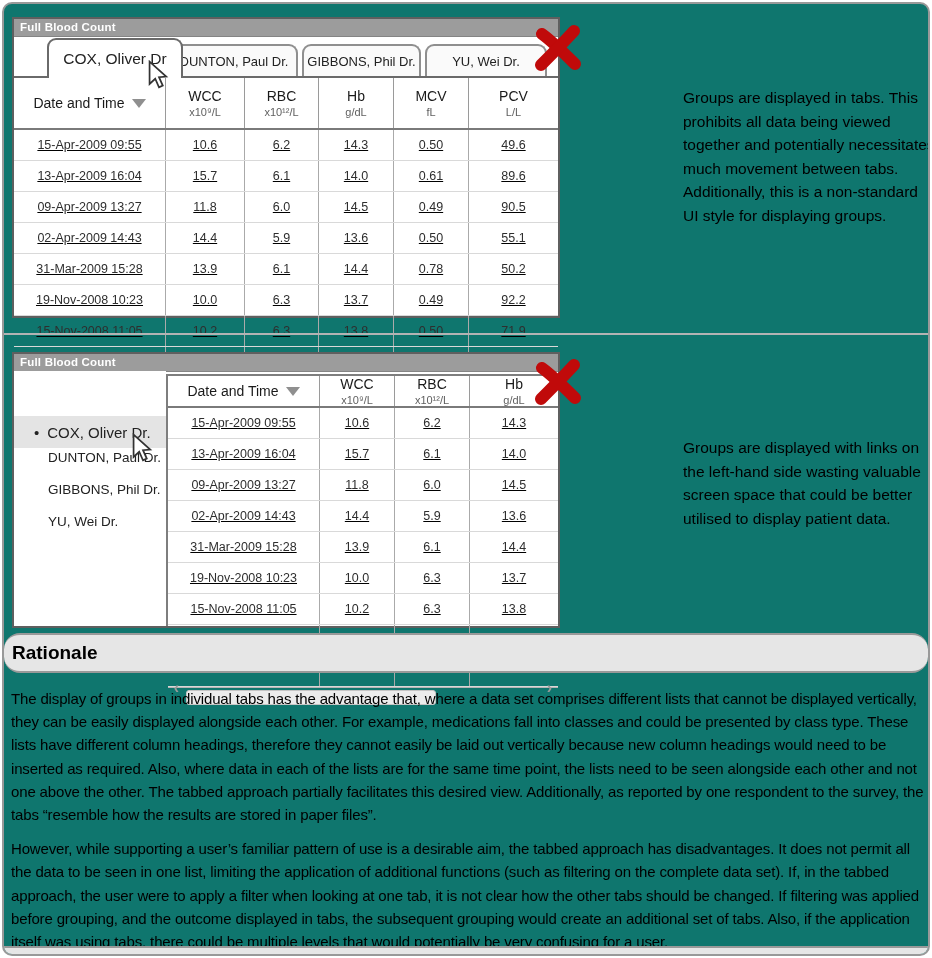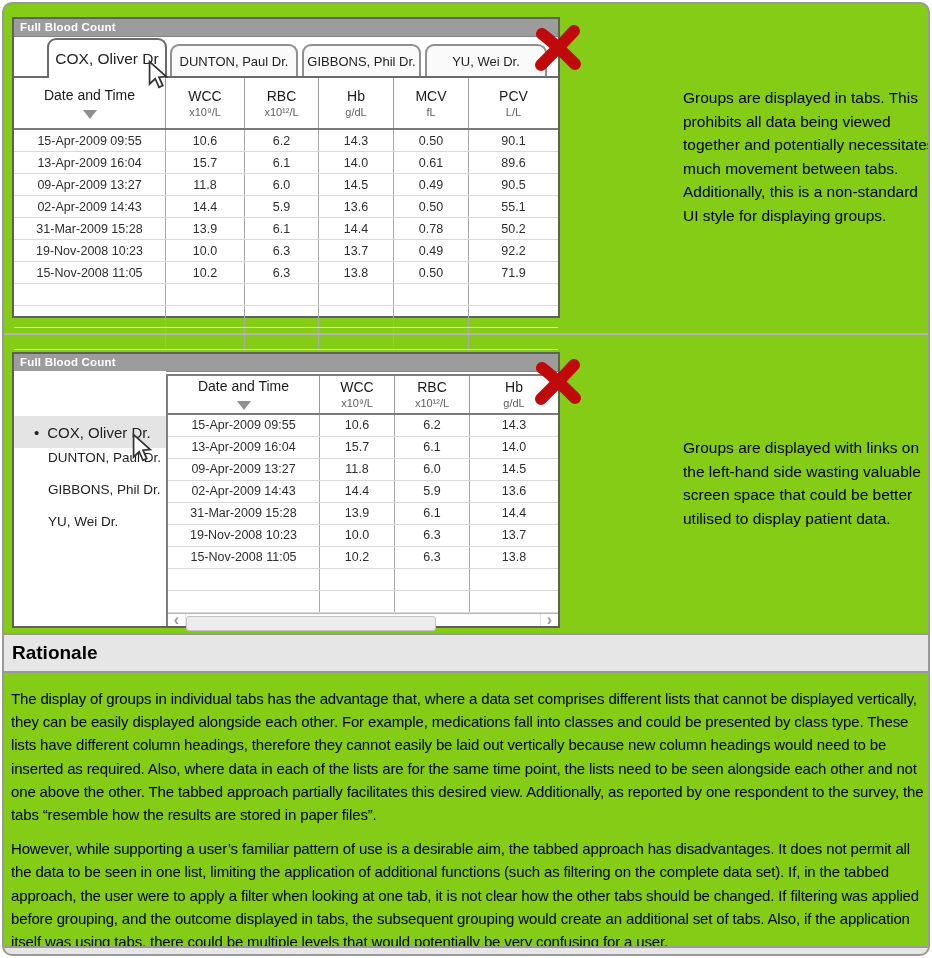--- a/index.html
+++ b/index.html
@@ -1,19 +1,19 @@
 <!DOCTYPE html>
 <html><head>
 <meta charset="utf-8">
 <style>
   html,body{margin:0;padding:0;background:#fff;}
   body{width:932px;height:958px;position:relative;overflow:hidden;
        font-family:"Liberation Sans",sans-serif;color:#000;}
   .frame{position:absolute;left:2px;top:2px;width:928px;height:954px;
-         border:2px solid #999;border-radius:10px;background:#84cc16;
+         border:2px solid #999;border-radius:10px;background:#0f766e;
          box-sizing:border-box;overflow:hidden;}
   .section-divider{position:absolute;left:0;right:0;top:329px;height:0;
          border-top:2px solid #b3b3b3;}
 
   
   .panel{position:absolute;background:#fff;border:2px solid #5f5f5f;box-sizing:border-box;}
   .titlebar{height:17px;background:#9c9c9c;border-bottom:1px solid #848484;
          color:#fff;font-size:11.5px;font-weight:bold;line-height:17px;
          padding-left:6px;letter-spacing:.2px;}
   
@@ -26,24 +26,24 @@
   .tab.inactive{top:7px;height:32px;}
   
   .thead{display:grid;border-bottom:2px solid #7a7a7a;}
   .w1cols{grid-template-columns:152px 79px 74px 75px 75px 1fr;}
   .w2cols{grid-template-columns:152px 75px 75px 1fr;}
   .hcell{border-right:1px solid #9a9a9a;display:flex;flex-direction:column;
          align-items:center;justify-content:center;gap:2px;box-sizing:border-box;}
   .hcell:last-child{border-right:none;}
   .hname{font-size:14px;color:#1a1a1a;}
   .hunit{font-size:11px;color:#5f5f5f;}
-  .hsort{flex-direction:column;gap:7px;}
+  .hsort{flex-direction:row;gap:7px;}
   .tri{width:0;height:0;border-left:7px solid transparent;border-right:7px solid transparent;
        border-top:9px solid #8f8f8f;display:inline-block;}
-  .trow{display:grid;height:22px;border-bottom:1px solid #d9d9d9;box-sizing:border-box;}
+  .trow{display:grid;height:31px;border-bottom:1px solid #d9d9d9;box-sizing:border-box;text-decoration:underline;}
   .tcell{border-right:1px solid #aaa;font-size:12.5px;color:#2e2e2e;
          display:flex;align-items:center;justify-content:center;box-sizing:border-box;}
   .tcell:last-child{border-right:none;}
 
   
   .p2body{position:absolute;left:0;right:0;top:17px;bottom:0;}
   .sidebar{position:absolute;left:0;top:0;bottom:0;width:152px;background:#fff;}
   .sel-link{position:absolute;left:0;right:0;top:45px;height:32px;background:#e4e4e4;
          display:flex;align-items:center;padding-left:20px;gap:8px;
          font-size:15px;color:#222;box-sizing:border-box;}
@@ -81,21 +81,21 @@
 </head>
 <body>
 
 <div class="frame">
 
   <div class="panel" style="left:8px;top:13px;width:548px;height:301px;">
     <div class="titlebar">
       <span>Full Blood Count</span>
     </div>
     <div class="tabstrip">
-      <div class="tab active" style="left:33px;width:120px;">COX, Oliver Dr</div>
+      <div class="tab active" style="left:33px;width:136px;">COX, Oliver Dr</div>
       <div class="tab inactive" style="left:156px;width:128px;">DUNTON, Paul Dr.</div>
       <div class="tab inactive" style="left:288px;width:119px;">GIBBONS, Phil Dr.</div>
       <div class="tab inactive" style="left:411px;width:122px;">YU, Wei Dr.</div>
     </div>
     <div class="thead w1cols" style="height:50px;">
       <div class="hcell hsort">
         <span class="hname">Date and Time</span>
         <span class="tri"></span>
       </div>
       <div class="hcell">
@@ -119,21 +119,21 @@
         <span class="hunit">L/L</span>
       </div>
     </div>
     <div>
         <div class="trow w1cols">
           <div class="tcell">15-Apr-2009 09:55</div>
           <div class="tcell">10.6</div>
           <div class="tcell">6.2</div>
           <div class="tcell">14.3</div>
           <div class="tcell">0.50</div>
-          <div class="tcell">90.1</div>
+          <div class="tcell">49.6</div>
         </div>
         <div class="trow w1cols">
           <div class="tcell">13-Apr-2009 16:04</div>
           <div class="tcell">15.7</div>
           <div class="tcell">6.1</div>
           <div class="tcell">14.0</div>
           <div class="tcell">0.61</div>
           <div class="tcell">89.6</div>
         </div>
         <div class="trow w1cols">
@@ -315,21 +315,21 @@
       </div>
     </div>
   </div>
 
   <svg class="xmark" style="left:528px;top:352px;" viewBox="0 0 52 52">
     <path d="M10 12 C 21 20, 31 30, 43 42" stroke="#c00a0a" stroke-width="12" fill="none" stroke-linecap="round"></path>
     <path d="M42 9 C 31 21, 20 32, 9 43" stroke="#c00a0a" stroke-width="12" fill="none" stroke-linecap="round"></path>
   </svg>
   <div class="annot" style="left:679px;top:432px;">Groups are displayed with links on the left-hand side wasting valuable screen space that could be better utilised to display patient data.</div>
 
-  <div class="band" style="top:629px;">
+  <div class="band" style="top:629px;border-radius:16px;">
     <h2>Rationale</h2>
   </div>
   <div class="rationale-text">
     <p>The display of groups in individual tabs has the advantage that, where a data set comprises different lists that cannot be displayed vertically, they can be easily displayed alongside each other. For example, medications fall into classes and could be presented by class type. These lists have different column headings, therefore they cannot easily be laid out vertically because new column headings would need to be inserted as required. Also, where data in each of the lists are for the same time point, the lists need to be seen alongside each other and not one above the other. The tabbed approach partially facilitates this desired view. Additionally, as reported by one respondent to the survey, the tabs “resemble how the results are stored in paper files”.</p>
     <p>However, while supporting a user’s familiar pattern of use is a desirable aim, the tabbed approach has disadvantages. It does not permit all the data to be seen in one list, limiting the application of additional functions (such as filtering on the complete data set). If, in the tabbed approach, the user were to apply a filter when looking at one tab, it is not clear how the other tabs should be changed. If filtering was applied before grouping, and the outcome displayed in tabs, the subsequent grouping would create an additional set of tabs. Also, if the application itself was using tabs, there could be multiple levels that would potentially be very confusing for a user.</p>
   </div>
 
   <div class="bottom-band"></div>
 </div>
 

